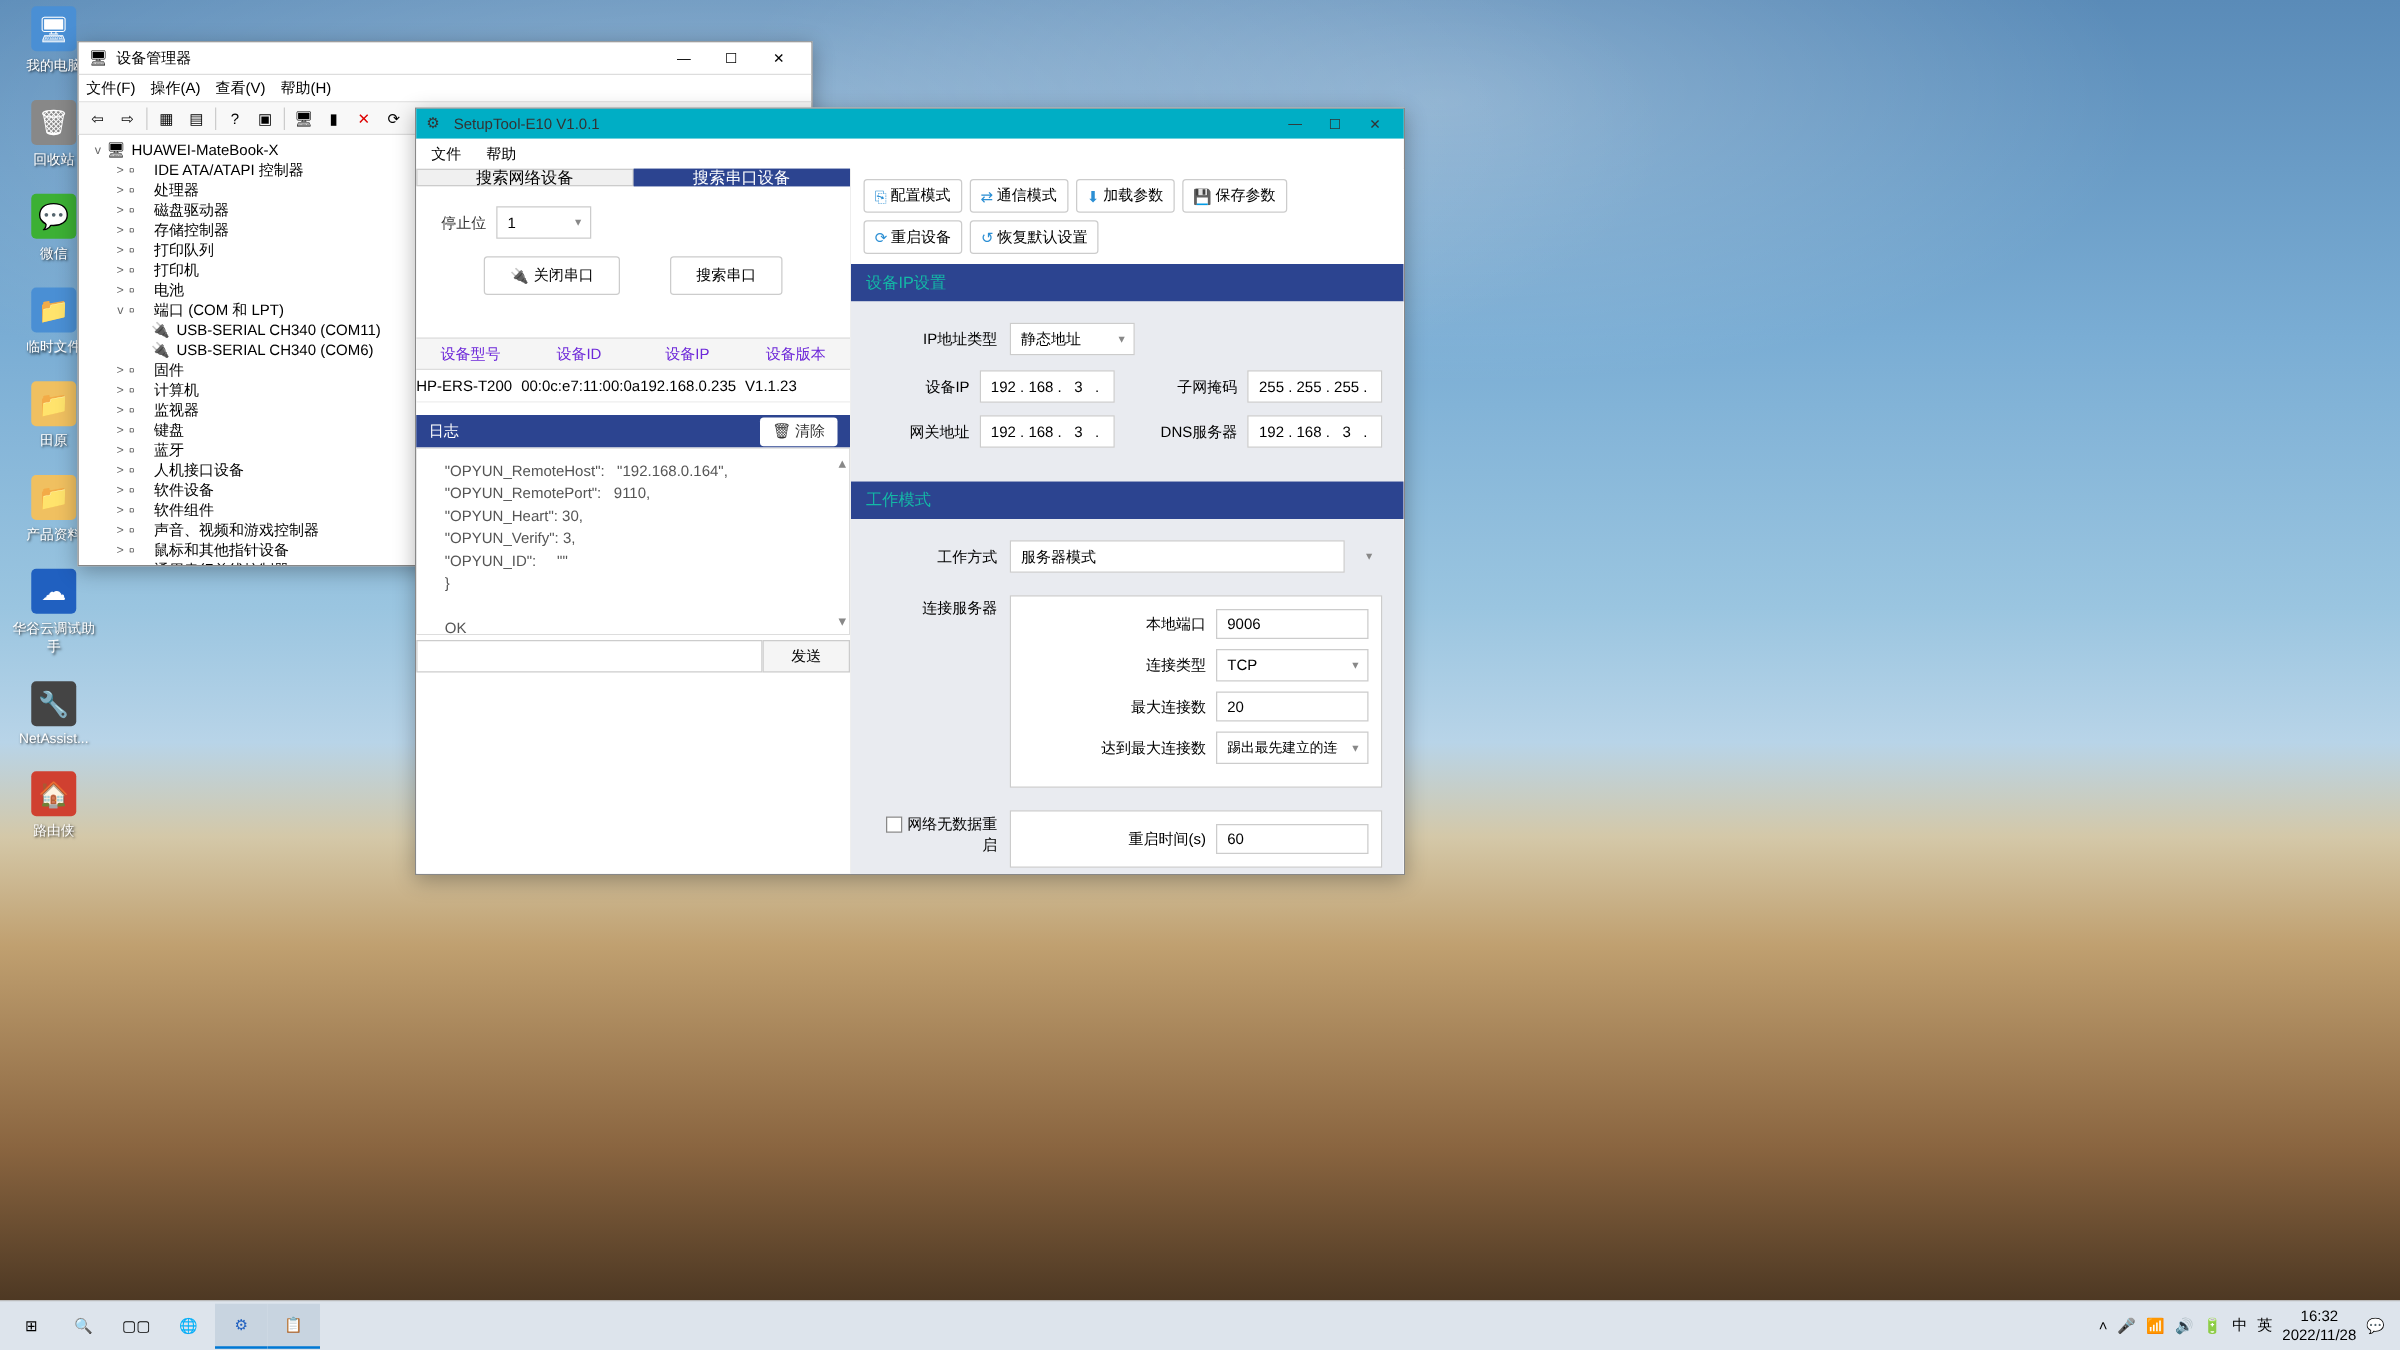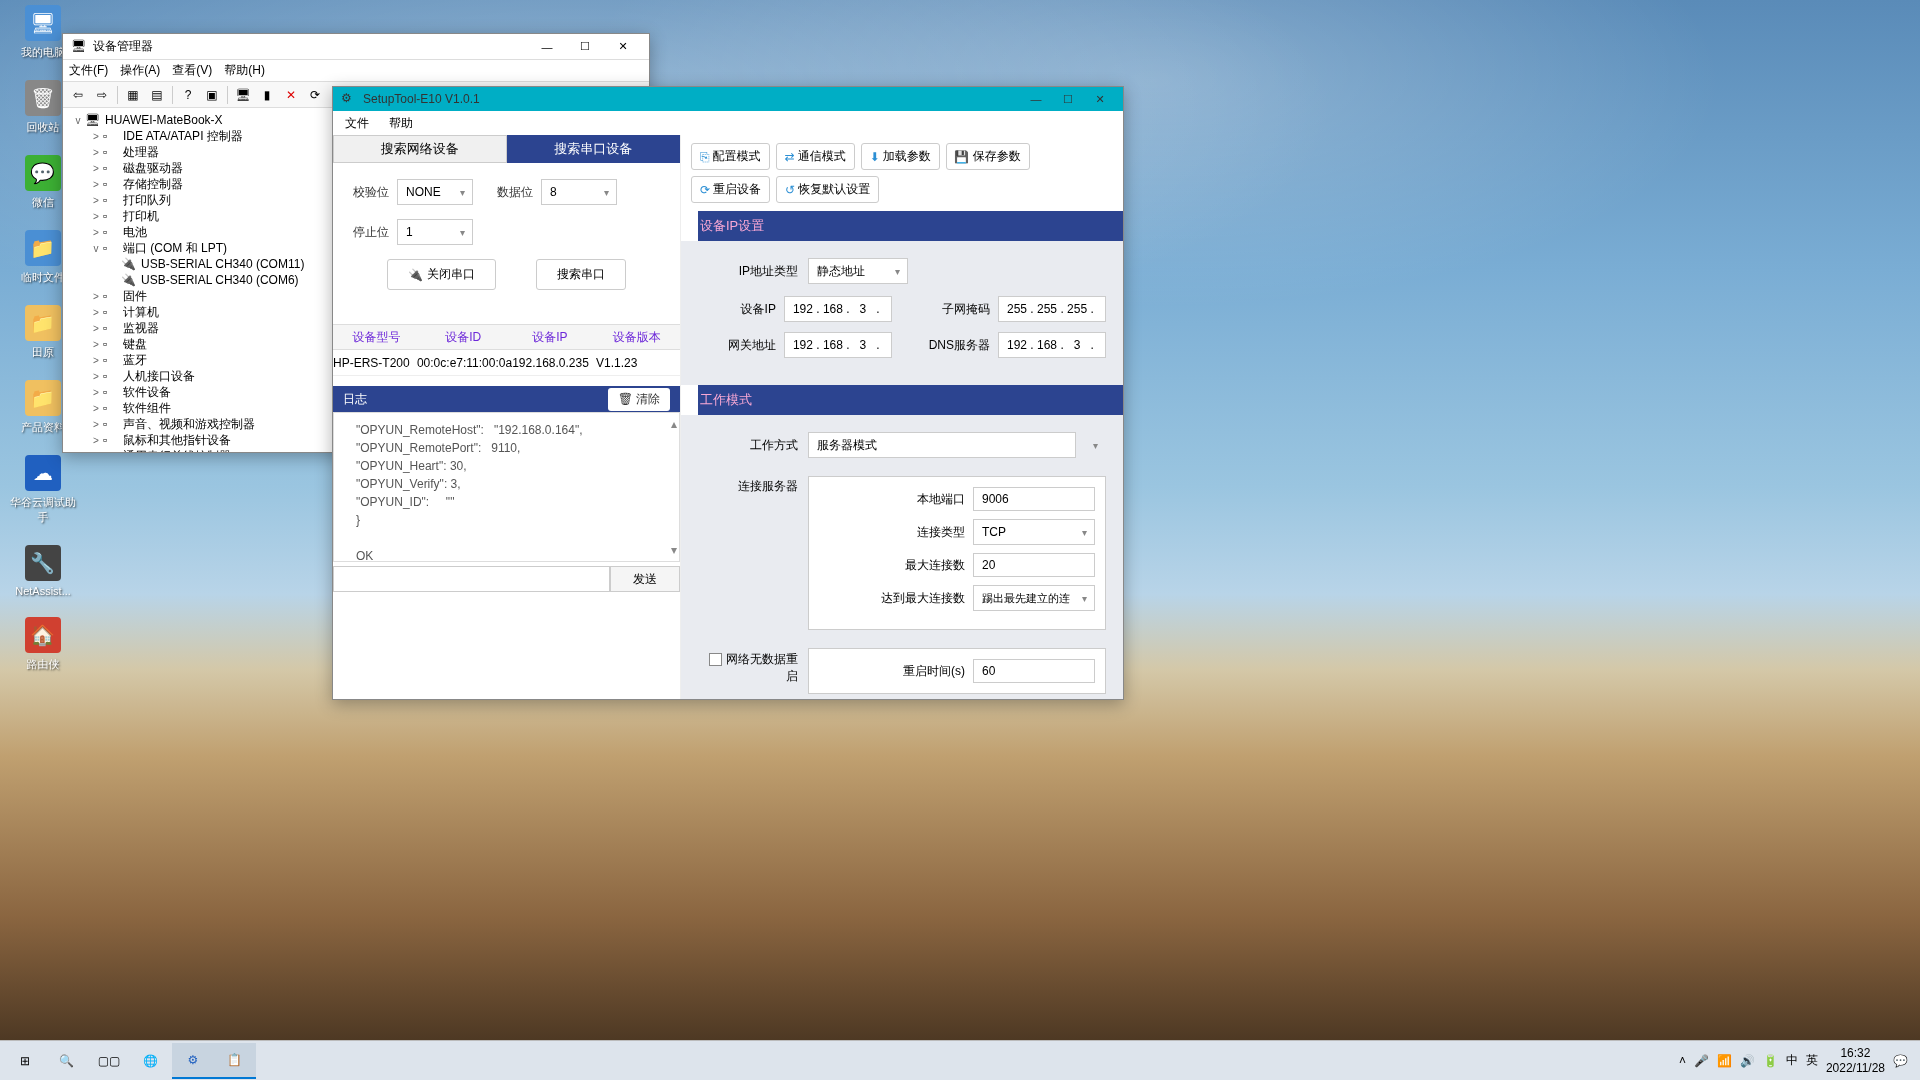--- a/index.html
+++ b/index.html
@@ -42,21 +42,21 @@
 .setup-title { height: 24px; background: #00aec5; display: flex; align-items: center; padding: 0 8px; color: #333; }
 .setup-title .icon { width: 16px; height: 16px; margin-right: 6px; }
 .setup-title .text { flex: 1; font-size: 12px; }
 .setup-title .win-btn { width: 30px; height: 20px; }
 .setup-menu { height: 24px; display: flex; align-items: center; padding: 0 12px; gap: 20px; background: #fff; }
 .setup-menu span { cursor: pointer; font-size: 12px; }
 .setup-body { display: flex; height: calc(100% - 48px); }
 .setup-left { width: 348px; background: #fff; border-right: 1px solid #eee; display: flex; flex-direction: column; }
 .setup-right { flex: 1; background: #fff; overflow: auto; }
 
-.setup-tabs { display: flex; height: 28px; }
+.setup-tabs { display: flex; height: 14px; }
 .setup-tab { flex: 1; display: flex; align-items: center; justify-content: center; background: #f0f0f0; border: 1px solid #ccc; cursor: pointer; font-size: 13px; }
 .setup-tab.active { background: #2c4490; color: white; border-color: #2c4490; }
 
 .serial-form { padding: 16px 14px; }
 .form-row { display: flex; align-items: center; margin-bottom: 14px; gap: 8px; }
 .form-row label { font-size: 12px; color: #333; text-align: right; }
 .form-select { border: 1px solid #ccc; height: 26px; padding: 0 24px 0 8px; background: white; font-size: 12px; min-width: 76px; appearance: none; position: relative; }
 .select-wrap { position: relative; display: inline-block; }
 .select-wrap::after { content: '▾'; position: absolute; right: 8px; top: 50%; transform: translateY(-50%); pointer-events: none; color: #888; font-size: 10px; }
 .form-input-ip { border: 1px solid #ccc; height: 26px; padding: 0 8px; font-size: 12px; width: 108px; text-align: center; }
@@ -80,21 +80,21 @@
 
 .send-row { display: flex; margin-top: 4px; }
 .send-input { flex: 1; border: 1px solid #ccc; height: 26px; padding: 0 8px; }
 .send-btn { width: 70px; border: 1px solid #ccc; background: #f5f5f5; cursor: pointer; font-size: 12px; }
 
 
 .right-toolbar { display: flex; gap: 6px; padding: 8px 10px; flex-wrap: wrap; }
 .rt-btn { border: 1px solid #ccc; background: white; padding: 4px 8px; cursor: pointer; border-radius: 3px; font-size: 11px; display: flex; align-items: center; gap: 3px; }
 .rt-btn .ico { color: #2c8fd4; font-size: 12px; }
 
-.section-header { background: #2c4490; color: #f9a8d4; padding: 6px 2px; font-size: 13px; margin-left: 17px; }
+.section-header { background: #2c4490; color: #14b8a6; padding: 6px 12px; font-size: 13px; }
 .section-body { padding: 17px; background: #e9ebf0; }
 .field-row { display: flex; align-items: center; margin-bottom: 12px; gap: 10px; }
 .field-row label { width: 100px; text-align: right; font-size: 12px; }
 .field-row-2col { display: flex; align-items: center; margin-bottom: 10px; gap: 8px; }
 .field-row-2col label { text-align: right; font-size: 12px; }
 
 .conn-box { border: 1px solid #ccc; padding: 10px; background: white; margin-top: 6px; }
 .conn-row { display: flex; align-items: center; margin-bottom: 8px; gap: 8px; justify-content: flex-end; }
 .conn-row label { font-size: 12px; text-align: right; }
 
@@ -315,30 +315,20 @@
     <span>文件</span>
     <span>帮助</span>
   </div>
   <div class="setup-body">
     <div class="setup-left">
       <div class="setup-tabs">
         <div class="setup-tab">搜索网络设备</div>
         <div class="setup-tab active">搜索串口设备</div>
       </div>
       <div class="serial-form">
-        <div style="display:flex;gap:18px;">
-          <div class="form-row">
-              <label style="width:42px">校验位</label>
-              <div class="select-wrap"><select class="form-select"><option>NONE</option></select></div>
-            </div>
-          <div class="form-row">
-              <label style="width:42px">数据位</label>
-              <div class="select-wrap"><select class="form-select"><option>8</option></select></div>
-            </div>
-        </div>
         <div class="form-row">
             <label style="width:42px">停止位</label>
             <div class="select-wrap"><select class="form-select"><option>1</option></select></div>
           </div>
         <div class="btn-row">
           <button class="btn">
               <span>🔌</span>
               <span>关闭串口</span>
             </button>
           <button class="btn">

